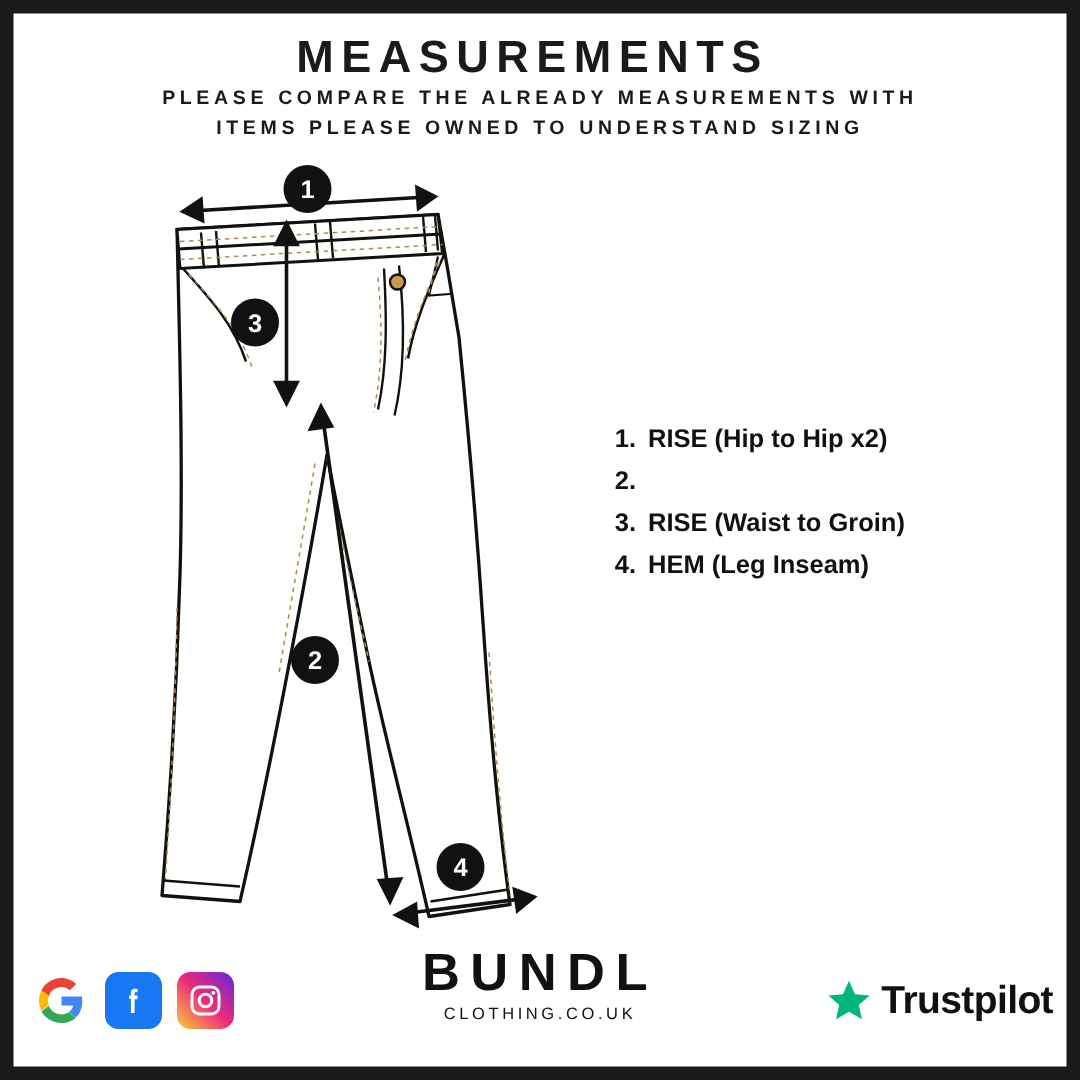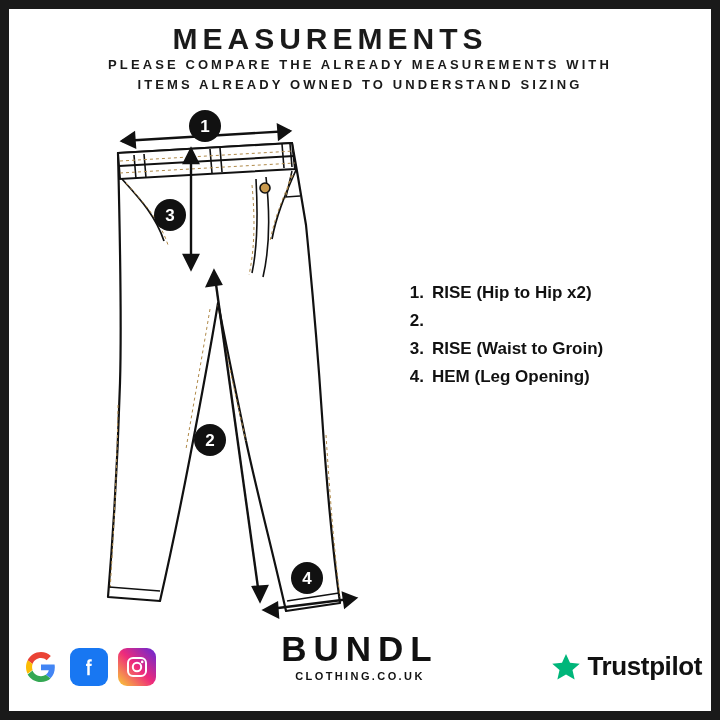--- a/index.html
+++ b/index.html
@@ -29,20 +29,21 @@
   .title {
     position: absolute;
     left: 0;
     top: 22px;
     width: 660px;
     text-align: center;
     font-size: 30px;
     font-weight: bold;
     letter-spacing: 5px;
     color: #1a1a1a;
+    padding-left: 25px;
   }
   .subtitle {
     position: absolute;
     left: 60px;
     top: 55px;
     width: 600px;
     text-align: center;
     font-size: 13px;
     font-weight: bold;
     letter-spacing: 3.1px;
@@ -113,21 +114,21 @@
   }
   .brand-name {
     font-size: 35px;
     font-weight: bold;
     letter-spacing: 7px;
     color: #111;
     line-height: 38px;
   }
   .brand-sub {
     font-size: 11px;
-    font-weight: bold;
+    font-weight: normal;
     letter-spacing: 2.4px;
     color: #111;
     margin-top: 2px;
   }
   .trustpilot {
     position: absolute;
     right: 18px;
     bottom: 20px;
     display: flex;
     align-items: center;
@@ -153,21 +154,21 @@
 <body>
 
 <div id="page">
 
   <div class="frame-border"></div>
 
   <div class="title">MEASUREMENTS</div>
 
   <div class="subtitle">
     <div>PLEASE COMPARE THE ALREADY MEASUREMENTS WITH</div>
-    <div>ITEMS ALREADY OWNED TO UNDERSTAND SIZING</div>
+    <div>ITEMS PLEASE OWNED TO UNDERSTAND SIZING</div>
   </div>
 
   <div class="diagram">
     <svg width="330" height="520" viewBox="0 0 330 520" xmlns="http://www.w3.org/2000/svg">
 
       <g fill="#ffffff" stroke="#111111" stroke-width="2.2" stroke-linejoin="round">
 
         <path d="M58 48 L232 38 L238 72 L246 120
                  C252 180 258 250 262 310
                  C266 370 272 440 280 498
@@ -278,21 +279,21 @@
     </div>
     <div class="legend-row">
       <span class="legend-num">2.</span>
     </div>
     <div class="legend-row">
       <span class="legend-num">3.</span>
       <span class="legend-label">RISE (Waist to Groin)</span>
     </div>
     <div class="legend-row">
       <span class="legend-num">4.</span>
-      <span class="legend-label">HEM (Leg Opening)</span>
+      <span class="legend-label">HEM (Leg Inseam)</span>
     </div>
   </div>
 
   <div class="footer">
 
     <div class="socials">
       <span class="social-icon">
         <svg width="30" height="30" viewBox="0 0 48 48">
           <path fill="#EA4335" d="M24 9.5c3.5 0 6.6 1.2 9 3.6l6.7-6.7C35.6 2.6 30.2 0 24 0 14.6 0 6.5 5.4 2.6 13.2l7.9 6.1C12.4 13.2 17.7 9.5 24 9.5z"></path>
           <path fill="#4285F4" d="M46.1 24.5c0-1.6-.1-3.2-.4-4.7H24v9.4h12.4c-.5 2.9-2.2 5.4-4.7 7l7.6 5.9c4.4-4.1 6.8-10.2 6.8-17.6z"></path>

